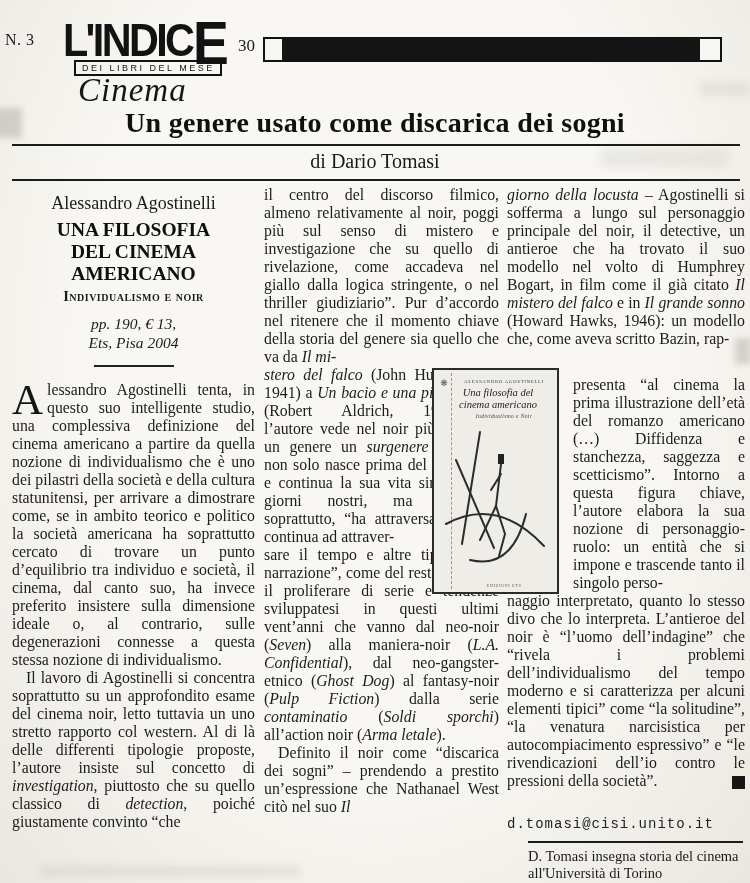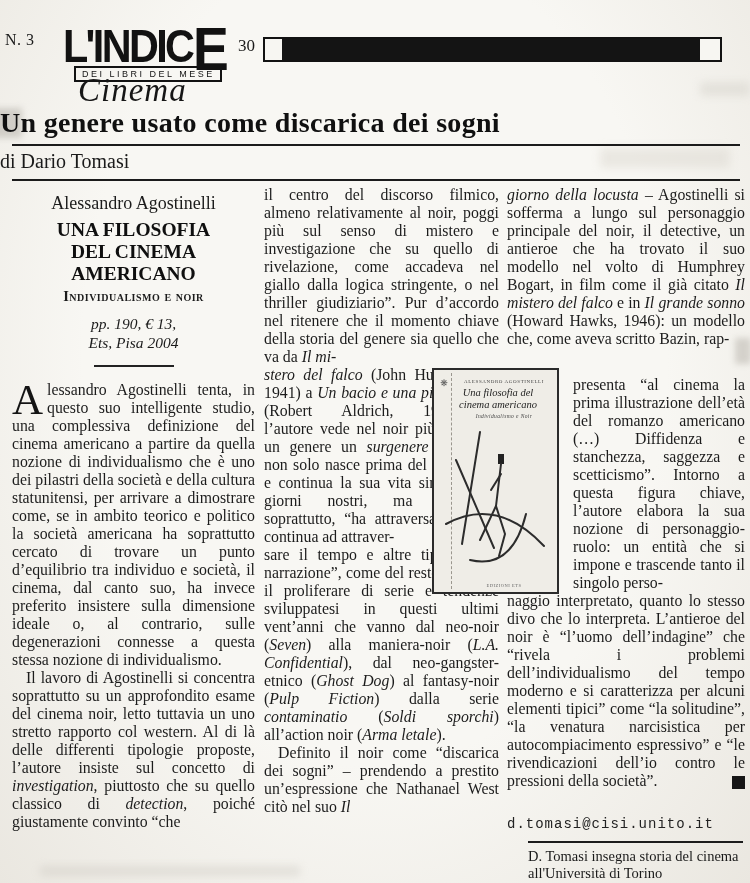--- a/index.html
+++ b/index.html
@@ -3,41 +3,41 @@
 <meta charset="utf-8">
 <style>
   html,body{margin:0;padding:0;}
   .page{
     position:relative; width:750px; height:883px; overflow:hidden;
     background: radial-gradient(ellipse at 50% 40%, #f8f7f3 55%, #eae7e0 100%);
     font-family:"Liberation Serif", serif; color:#1a1a1a;
   }
   
   .issue{position:absolute; left:5px; top:31px; font-size:16px; letter-spacing:.5px;}
-  .masthead{position:absolute; left:63px; top:26px; width:185px; height:60px;}
+  .masthead{position:absolute; left:63px; top:20px; width:185px; height:60px;}
   .m-title{
     font-family:"Liberation Sans", sans-serif; font-weight:bold; color:#121212;
     font-size:47px; line-height:40px; letter-spacing:-3px; display:flex; align-items:flex-start;
     transform:scaleX(.88); transform-origin:left top; white-space:nowrap;
   }
   .m-accent{font-size:61px; line-height:47px; margin-left:1px;}
   .m-sub{
     position:absolute; left:11px; top:40px; border:2px solid #121212; color:#121212;
     font-family:"Liberation Sans", sans-serif; font-weight:normal; font-size:9px;
     letter-spacing:2.5px; padding:1px 5px 1px 6px; white-space:nowrap;
   }
   .pagenum{position:absolute; left:238px; top:36px; font-size:17px;}
   .header-bar{position:absolute; left:263px; top:37px; width:455px; height:21px; border:2px solid #121212; background:#f7f6f2;}
   .header-bar-fill{position:absolute; left:17px; right:20px; top:0; bottom:0; background:#141414;}
   .section{position:absolute; left:78px; top:72px; font-size:33px; font-style:italic; letter-spacing:1px; color:#161616;}
-  .headline{position:absolute; left:0; top:107px; width:100%; text-align:left; font-size:28px; font-weight:bold; letter-spacing:.3px; color:#101010;}
+  .headline{position:absolute; left:0; top:107px; width:100%; text-align:center; font-size:28px; font-weight:bold; letter-spacing:.3px; color:#101010;}
   .rule{position:absolute; left:12px; right:10px; border-top:2px solid #1b1b1b;}
   .rule-1{top:144px;}
   .rule-2{top:179px;}
-  .byline{position:absolute; left:0; top:150px; width:100%; text-align:left; font-size:20px;}
+  .byline{position:absolute; left:0; top:150px; width:100%; text-align:center; font-size:20px;}
   
   .col{position:absolute; text-align:justify; font-size:15.8px; line-height:18px; color:#1c1c1c;}
   .col-1{left:12px; top:188px; width:243px;}
   .col-2{left:264px; top:186px; width:235px;}
   .col-3{left:507px; top:186px; width:238px;}
   .jp{margin:0; padding:0; hyphens:auto;}
   .indent{text-indent:14px;}
   .narrow-right{margin-right:35px;}
   .narrow-left{margin-left:66px;margin-top:28px;}
   .it{font-style:italic;}

